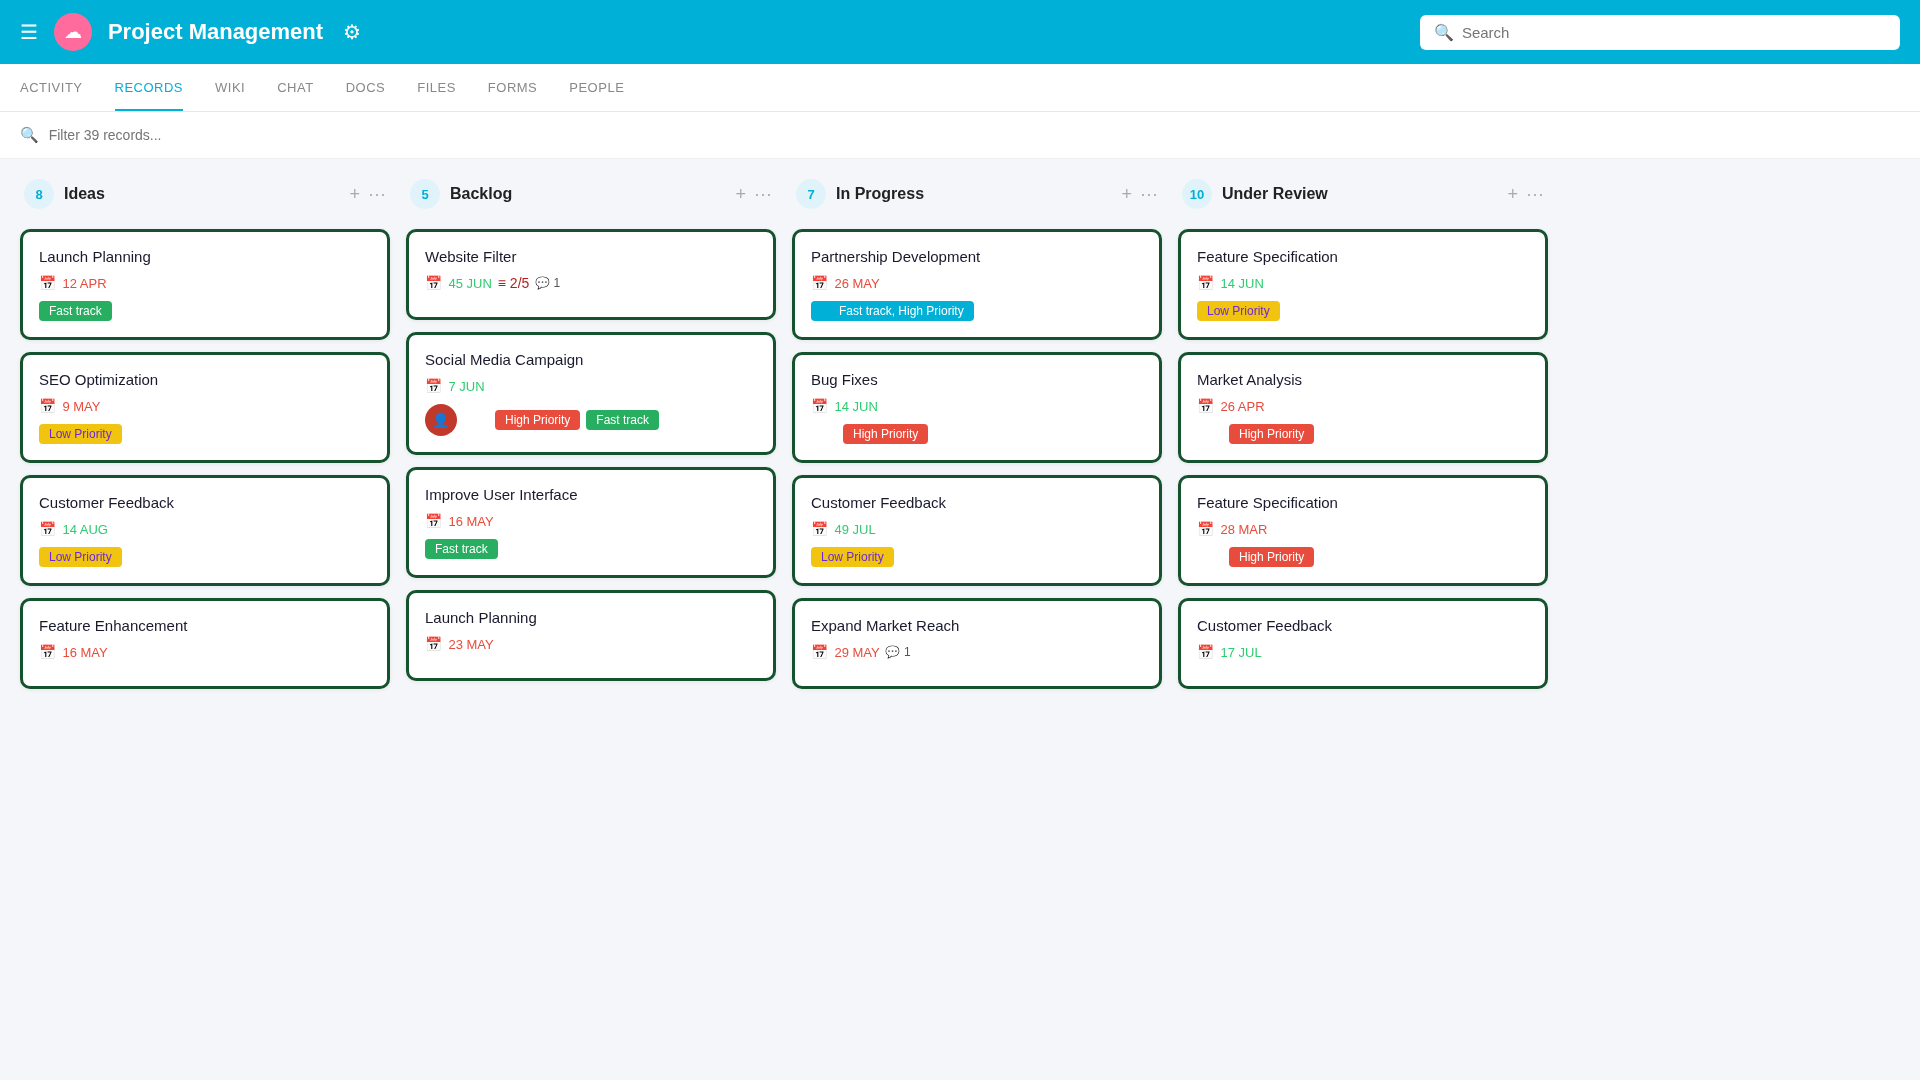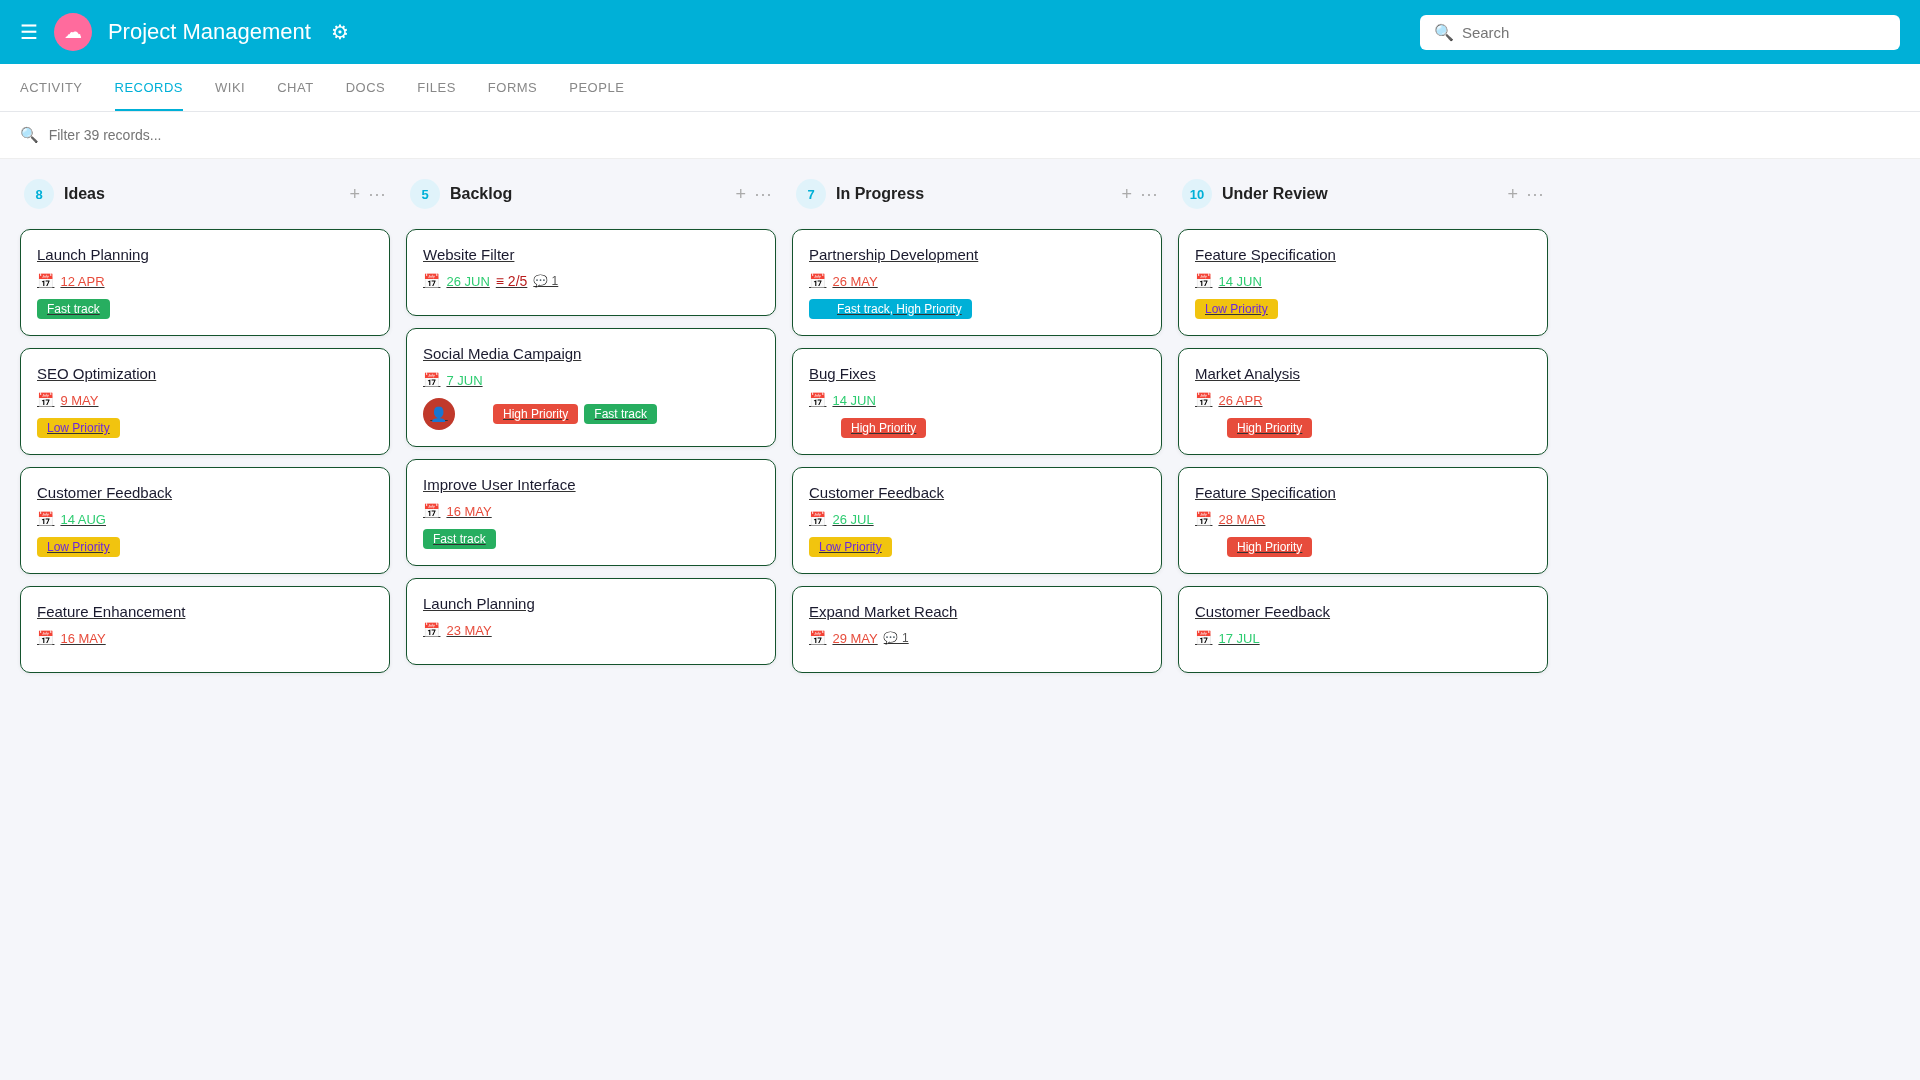--- a/index.html
+++ b/index.html
@@ -14,21 +14,21 @@
       height: 64px;
       gap: 16px;
     }
     .header-menu-icon { color: white; font-size: 20px; cursor: pointer; }
     .header-logo {
       width: 38px; height: 38px; border-radius: 50%;
       background: #ff6b9d;
       display: flex; align-items: center; justify-content: center;
       color: white; font-size: 18px;
     }
-    .header-title { color: white; font-size: 22px; font-weight: 400; text-align: center; }
+    .header-title { color: white; font-size: 22px; font-weight: 700; text-align: center; }
     .header-gear { color: white; font-size: 20px; cursor: pointer; margin-left: 4px; }
     .header-spacer { flex: 1; }
     .search-box {
       display: flex; align-items: center;
       background: white; border-radius: 6px;
       padding: 8px 14px; gap: 8px;
       width: 480px;
     }
     .search-icon { color: #aaa; font-size: 16px; }
     .search-input { border: none; outline: none; font-size: 15px; color: #555; width: 100%; background: transparent; }
@@ -104,23 +104,22 @@
     }
     .col-title { font-size: 16px; font-weight: 700; color: #222; flex: 1; }
     .col-actions { display: flex; gap: 8px; align-items: center; color: #aaa; cursor: pointer; font-size: 18px; }
 
     
     .card {
       background: white;
       border-radius: 10px;
       padding: 16px;
       box-shadow: 0 1px 4px rgba(0,0,0,0.07);
-      border: 1px solid #14532d;
+      border: 3px solid #14532d;
       cursor: pointer;
-      text-decoration: underline;
     }
     .card-title { font-size: 15px; font-weight: 500; color: #1a1a2e; margin-bottom: 10px; }
     .card-date {
       display: flex; align-items: center; gap: 6px;
       font-size: 13px; margin-bottom: 10px;
     }
     .card-date .cal-icon { color: #aaa; font-size: 14px; }
     .card-date .date-text { color: #e74c3c; font-weight: 500; }
     .card-date .date-text.green { color: #2ecc71; }
     .card-meta { display: flex; align-items: center; gap: 6px; flex-wrap: wrap; }
@@ -244,21 +243,21 @@
     <div class="col-title">Backlog</div>
     <div class="col-actions">
       <span>+</span>
       <span>···</span>
     </div>
   </div>
       <div class="card">
       <div class="card-title">Website Filter</div>
       <div class="card-date">
         <span class="cal-icon">📅</span>
-        <span class="date-text green">26 JUN</span>
+        <span class="date-text green">45 JUN</span>
         <span class="card-checklist">≡ 2/5</span>
           <span class="card-comment">💬 1</span>
       </div>
       <div class="card-meta">
         
         
       </div>
     </div>
       <div class="card">
       <div class="card-title">Social Media Campaign</div>
@@ -328,21 +327,21 @@
       </div>
       <div class="card-meta">
 
         <span class="badge badge-high-priority">High Priority</span>
       </div>
     </div>
       <div class="card">
       <div class="card-title">Customer Feedback</div>
       <div class="card-date">
         <span class="cal-icon">📅</span>
-        <span class="date-text green">26 JUL</span>
+        <span class="date-text green">49 JUL</span>
 
       </div>
       <div class="card-meta">
 
         <span class="badge badge-low-priority">Low Priority</span>
       </div>
     </div>
       <div class="card">
       <div class="card-title">Expand Market Reach</div>
       <div class="card-date">

